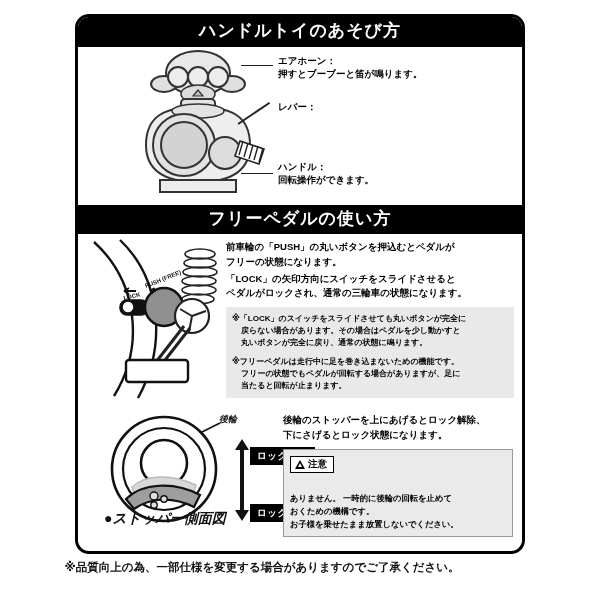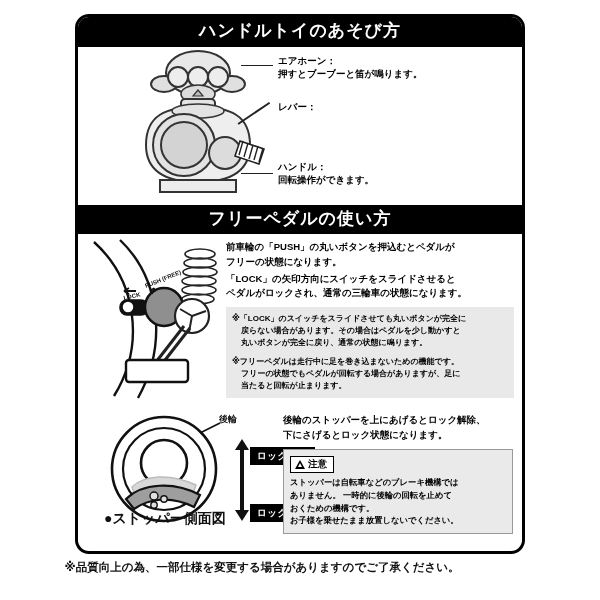--- a/index.html
+++ b/index.html
@@ -73,39 +73,39 @@
     margin-top:7px;
     background:#eaeaea;
     border:1px solid #9a9a9a;
     padding:5px 6px 6px 6px;
   }
   .c-head{
     display:inline-flex;align-items:center;gap:3px;
     border:1.5px solid #000;background:#fff;
     padding:1px 6px 1px 4px;
     font-size:9.5px;font-weight:bold;
-    margin-bottom:3px;
+    margin-bottom:19px;
   }
   .tri{display:inline-block;width:0;height:0;
     border-left:5px solid transparent;border-right:5px solid transparent;
     border-bottom:9px solid #000;position:relative;}
   .tri::after{content:"";position:absolute;left:-2.5px;top:3px;
     width:0;height:0;border-left:2.5px solid transparent;
     border-right:2.5px solid transparent;border-bottom:4px solid #fff;}
   .c-body{font-size:8.3px;line-height:1.55;font-weight:bold;}
   .c-body p{margin:0;}
 
   
   .chip{
     position:absolute;background:#000;color:#fff;
     font-size:9.5px;font-weight:bold;padding:2.5px 7px;
     letter-spacing:.5px;
   }
 
-  .lbl{position:absolute;font-size:9px;font-weight:bold;color:#111;}
+  .lbl{position:absolute;font-size:9px;font-weight:bold;color:#111;font-style:italic;}
 
   
   .footer{
     position:absolute;left:0;top:560px;width:524px;
     text-align:center;font-size:11.5px;font-weight:bold;color:#111;
   }
   svg{display:block;}
 </style>
 </head>
 <body>
@@ -259,21 +259,20 @@
       <div class="s3-main">
         <p>後輪のストッパーを上にあげるとロック解除、</p>
         <p>下にさげるとロック状態になります。</p>
       </div>
       <div class="caution">
         <div class="c-head">
           <span class="tri"></span>
           <span>注意</span>
         </div>
         <div class="c-body">
-          <p>ストッパーは自転車などのブレーキ機構では</p>
           <p>ありません。 一時的に後輪の回転を止めて</p>
           <p>おくための機構です。</p>
           <p>お子様を乗せたまま放置しないでください。</p>
         </div>
       </div>
     </div>
   </div>
 
 </div>
 

